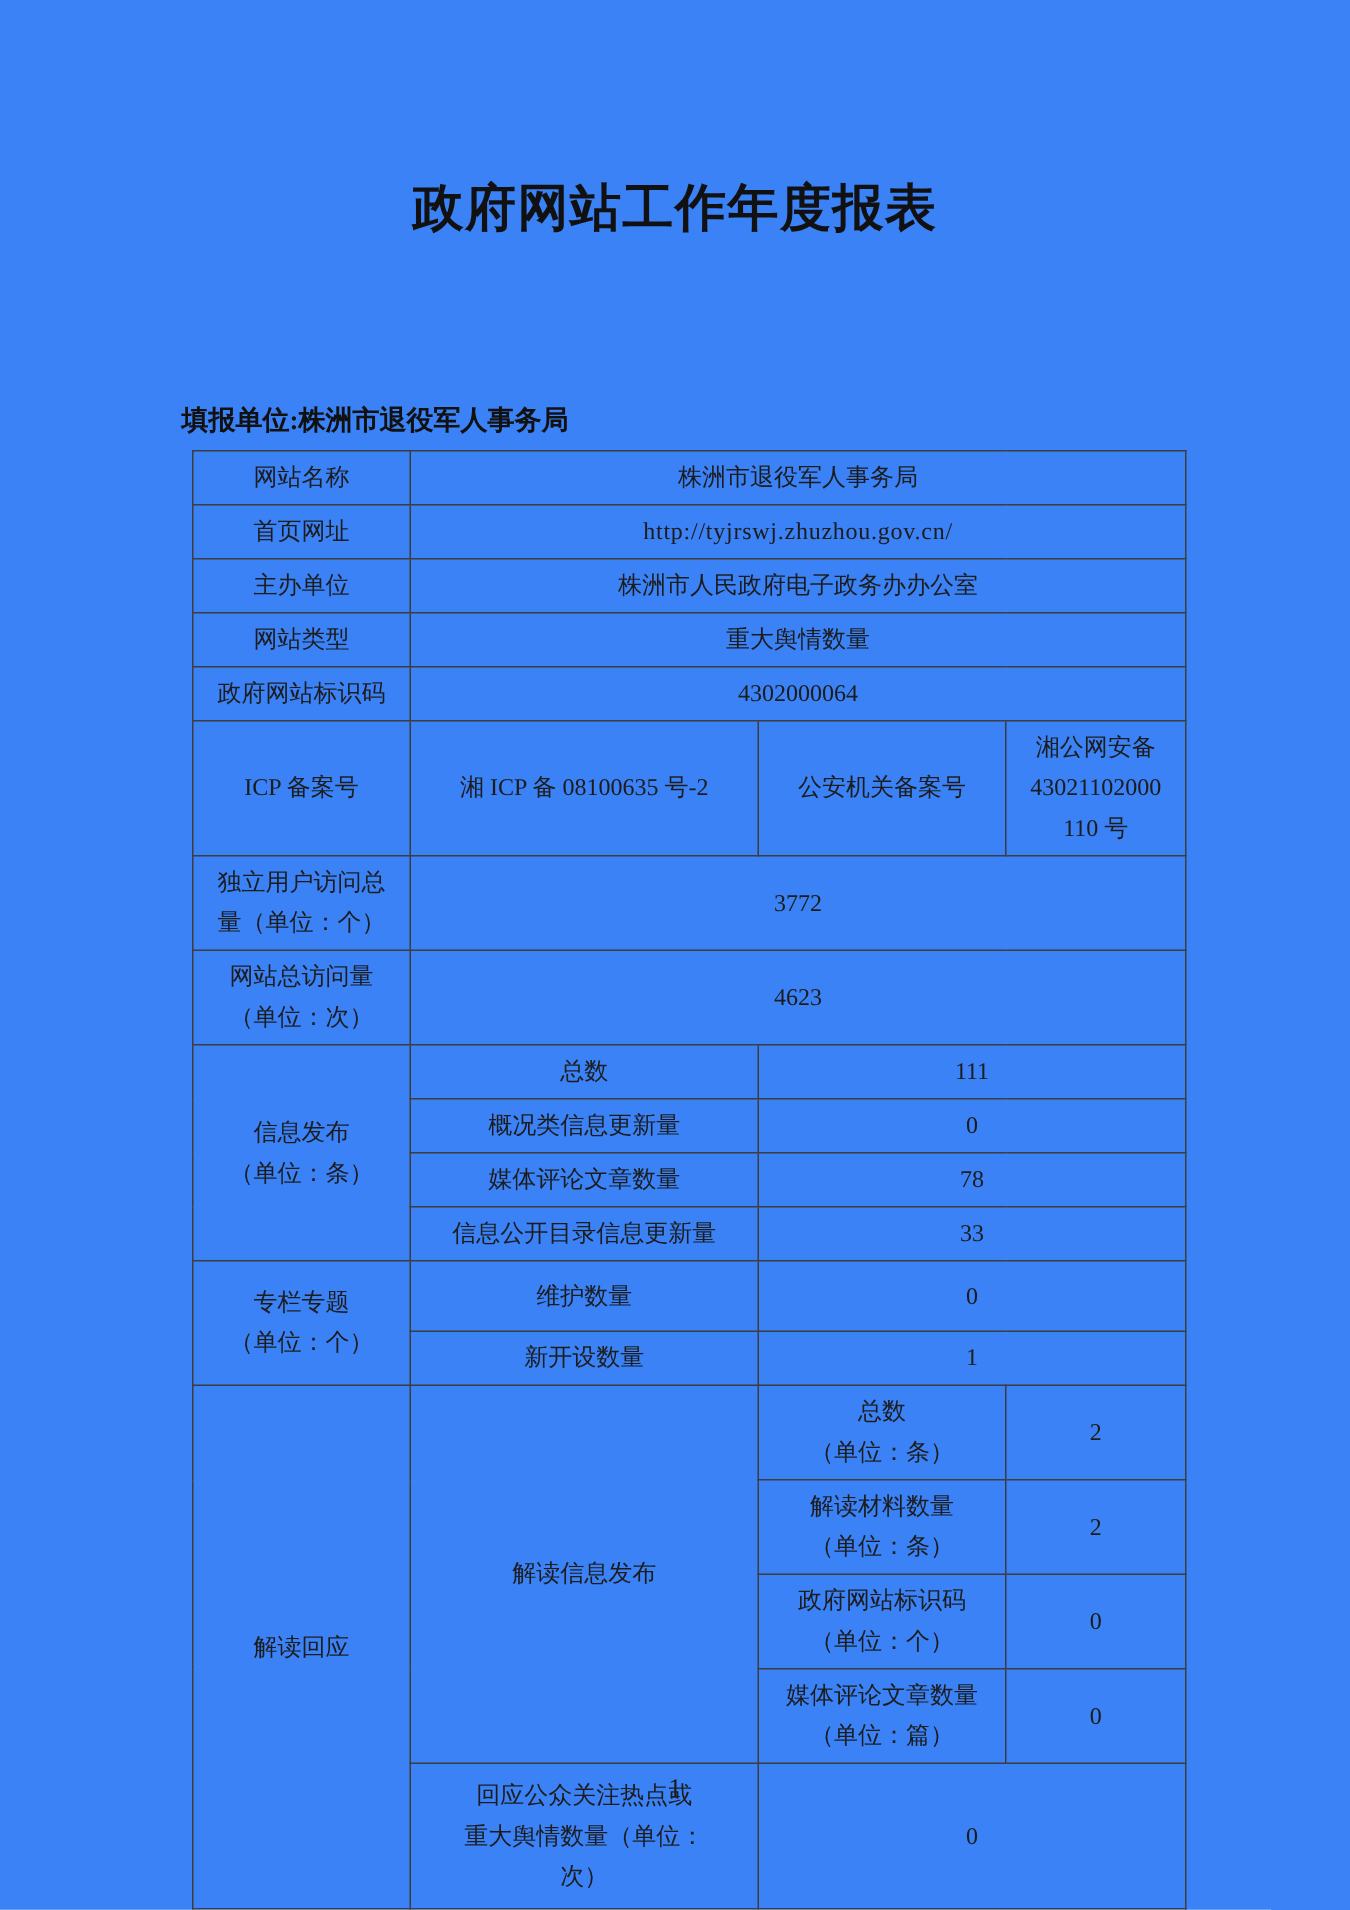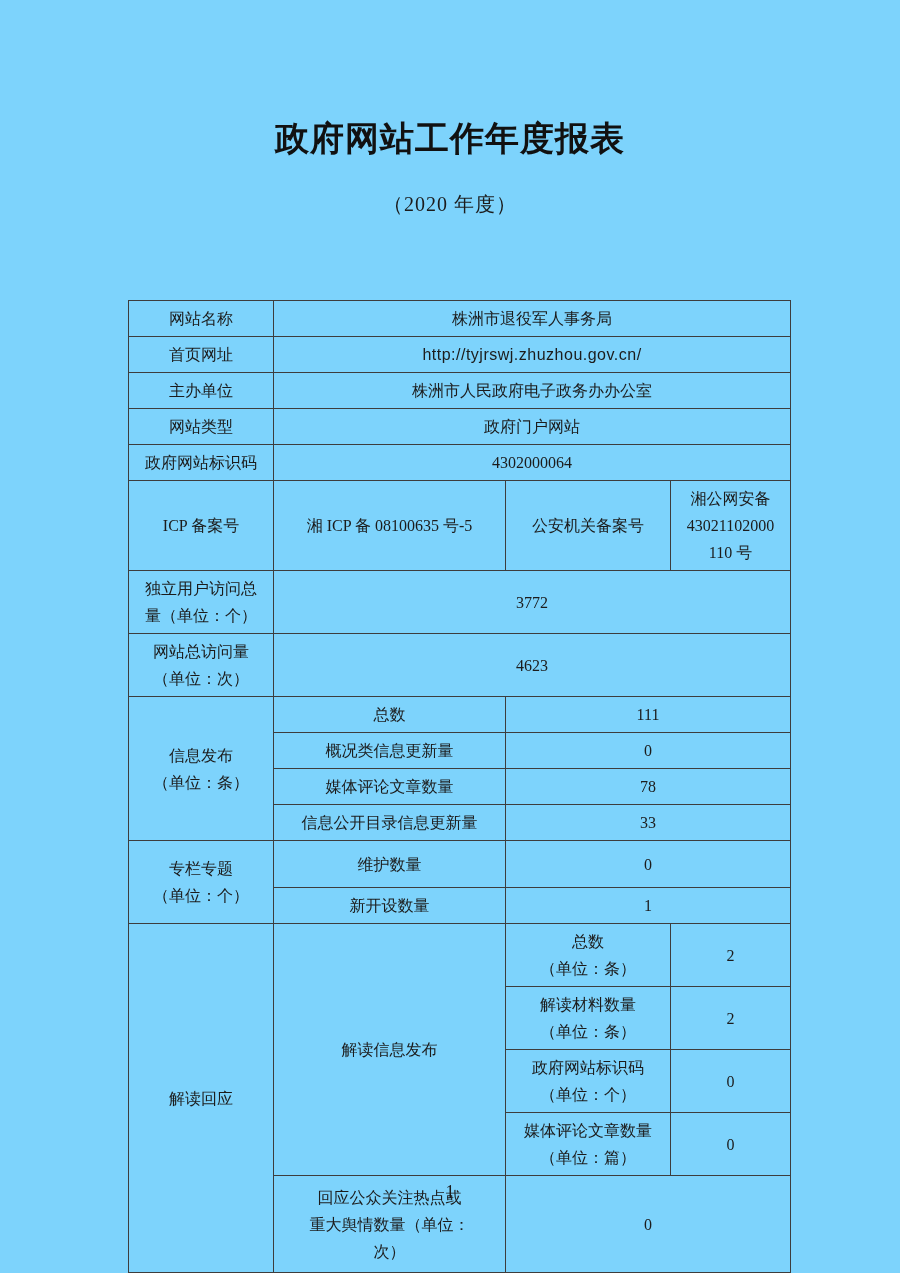--- a/index.html
+++ b/index.html
@@ -1,21 +1,21 @@
 <!DOCTYPE html>
 <html><head>
 <meta charset="utf-8">
 <style>
   html, body { margin: 0; padding: 0; }
   body { background: #ffffff; }
   .page {
     position: relative;
     width: 900px;
     height: 1273px;
-    background: #7dd3fc;
+    background: #3b82f6;
     color: #1c1c1c;
     font-family: "Liberation Serif", "DejaVu Serif", serif;
     overflow: hidden;
   }
   .doc-title {
     position: absolute;
     top: 116px;
     left: 0;
     width: 900px;
     text-align: center;
@@ -57,21 +57,21 @@
     vertical-align: middle;
     font-size: 16px;
     line-height: 27px;
     padding: 4px 4px;
     white-space: pre-line;
     color: #1c1c1c;
     overflow: hidden;
   }
   td.num { font-size: 17px; }
   td.url {
-    font-family: Liberation Sans, sans-serif;
+    font-family: Liberation Serif, serif;
     font-size: 16px;
     letter-spacing: 0.5px;
   }
   tr.h27{height:27px} tr.h28{height:28px} tr.h29{height:29px} tr.h30{height:30px}
   tr.h31{height:47px} tr.h32{height:32px} tr.h33{height:33px} tr.h34{height:34px}
   tr.h35{height:35px} tr.h52{height:52px} tr.h53{height:53px} tr.h54{height:54px}
   tr.h58{height:58px} tr.h85{height:97px} tr.h86{height:86px}
   .page-number {
     position: absolute;
     top: 1182px;
@@ -81,21 +81,21 @@
     font-size: 18px;
     color: #1c1c1c;
   }
 </style>
 </head>
 <body>
 
 <div class="page">
 
   <div class="doc-title">政府网站工作年度报表</div>
-  <div class="doc-subtitle">（2020 年度）</div>
+  <div class="reporting-unit">填报单位:株洲市退役军人事务局</div>
 
   <table class="report">
     <colgroup>
       <col style="width:145px">
         <col style="width:232px">
         <col style="width:165px">
         <col style="width:120px">
     </colgroup>
 
     <tbody>
@@ -109,31 +109,31 @@
       <td colspan="3" class="url">http://tyjrswj.zhuzhou.gov.cn/</td>
     </tr>
 
     <tr class="h32">
       <td>主办单位</td>
       <td colspan="3">株洲市人民政府电子政务办办公室</td>
     </tr>
 
     <tr class="h28">
       <td>网站类型</td>
-      <td colspan="3">政府门户网站</td>
+      <td colspan="3">重大舆情数量</td>
     </tr>
 
     <tr class="h27">
       <td>政府网站标识码</td>
       <td colspan="3" class="num">4302000064</td>
     </tr>
 
     <tr class="h86">
       <td>ICP 备案号</td>
-      <td>湘 ICP 备 08100635 号-5</td>
+      <td>湘 ICP 备 08100635 号-2</td>
       <td>公安机关备案号</td>
       <td>湘公网安备
 43021102000
 110 号</td>
     </tr>
 
     <tr class="h54">
       <td>独立用户访问总
 量（单位：个）</td>
       <td colspan="3" class="num">3772</td>

